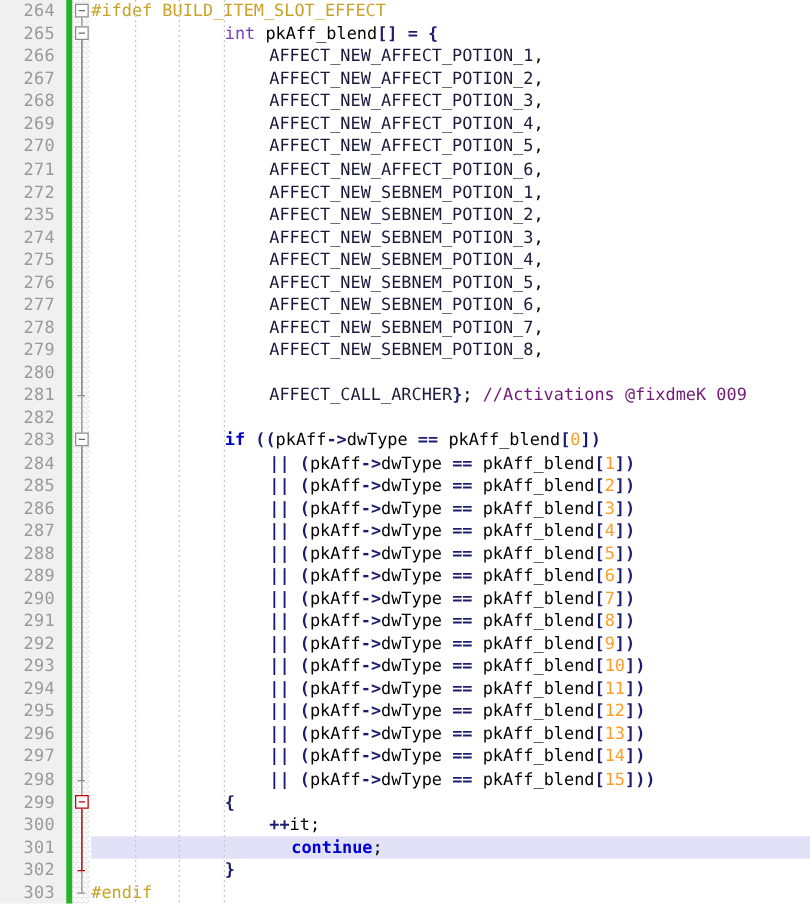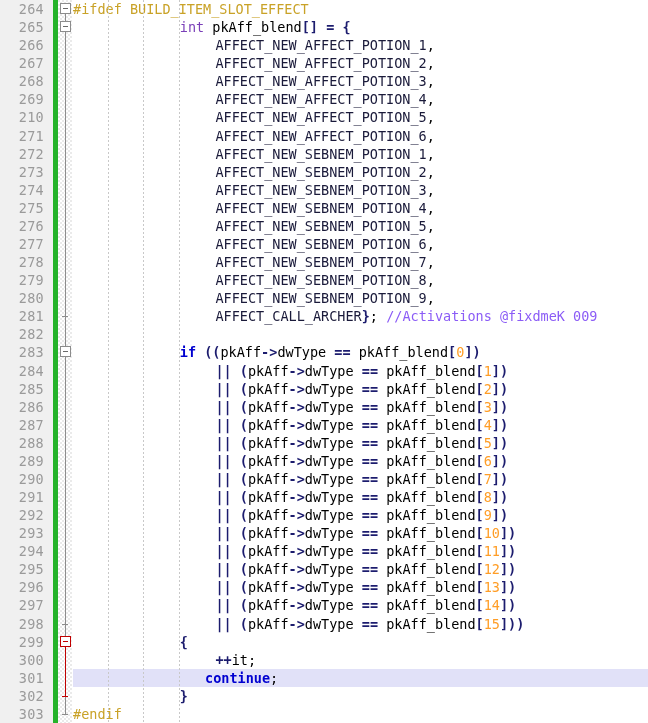--- a/index.html
+++ b/index.html
@@ -58,21 +58,21 @@
   }
 
   
   .kw       {color:#7a3fb8;}            
   .kw-b     {color:#0000d0;font-weight:bold;} 
   .pp       {color:#c9a227;}            
   .id       {color:#000000;}
   .const    {color:#1a1a3a;}
   .op       {color:#1c1c6e;font-weight:bold;}
   .num      {color:#ff9d26;}
-  .cmt      {color:#8b5cf6;text-align:center;}
+  .cmt      {color:#701a75;text-align:center;}
   .plain    {color:#000000;}
 
   
   .foldbox{
     position:absolute;left:60px;width:11px;height:11px;
     border:1px solid #8c8c8c;background:#ffffff;box-sizing:border-box;
   }
   .foldbox.red{border-color:#c00000;}
   .foldbox:after{
     content:"";position:absolute;left:2px;top:4px;width:5px;height:1px;
@@ -117,49 +117,49 @@
       <div class="foldend red" style="top: 695.85px;"></div>
       <div class="foldbox red" style="top: 635.625px;"></div>
     </div>
   <div id="code-rows">
       <div class="row" style="top: 0px;"><div class="lineno">264</div><div class="code" style="left: 73px;"><span class="pp">#ifdef BUILD_ITEM_SLOT_EFFECT</span></div></div>
       <div class="row" style="top: 18.075px;"><div class="lineno">265</div><div class="code" style="left: 179.8px;"><span class="kw">int</span><span class="plain"> </span><span class="id">pkAff_blend</span><span class="op">[]</span><span class="plain"> </span><span class="op">=</span><span class="plain"> </span><span class="op">{</span></div></div>
       <div class="row" style="top: 36.15px; padding-left: 13px;"><div class="lineno">266</div><div class="code" style="left: 215.4px;"><span class="const">AFFECT_NEW_AFFECT_POTION_1</span><span class="plain">,</span></div></div>
       <div class="row" style="top: 54.225px;"><div class="lineno">267</div><div class="code" style="left: 215.4px;"><span class="const">AFFECT_NEW_AFFECT_POTION_2</span><span class="plain">,</span></div></div>
       <div class="row" style="top: 72.3px; padding-left: 12px;"><div class="lineno">268</div><div class="code" style="left: 215.4px; text-align: center;"><span class="const">AFFECT_NEW_AFFECT_POTION_3</span><span class="plain">,</span></div></div>
       <div class="row" style="top: 90.375px;"><div class="lineno">269</div><div class="code" style="left: 215.4px;"><span class="const">AFFECT_NEW_AFFECT_POTION_4</span><span class="plain">,</span></div></div>
-      <div class="row" style="top: 108.45px;"><div class="lineno">210</div><div class="code" style="left: 215.4px;"><span class="const">AFFECT_NEW_AFFECT_POTION_5</span><span class="plain">,</span></div></div>
+      <div class="row" style="top: 108.45px;"><div class="lineno">270</div><div class="code" style="left: 215.4px;"><span class="const">AFFECT_NEW_AFFECT_POTION_5</span><span class="plain">,</span></div></div>
       <div class="row" style="top: 126.525px;"><div class="lineno">271</div><div class="code" style="left: 215.4px;"><span class="const">AFFECT_NEW_AFFECT_POTION_6</span><span class="plain">,</span></div></div>
       <div class="row" style="top: 144.6px;"><div class="lineno">272</div><div class="code" style="left: 215.4px;"><span class="const">AFFECT_NEW_SEBNEM_POTION_1</span><span class="plain">,</span></div></div>
-      <div class="row" style="top: 162.675px;"><div class="lineno">273</div><div class="code" style="left: 215.4px;"><span class="const">AFFECT_NEW_SEBNEM_POTION_2</span><span class="plain">,</span></div></div>
+      <div class="row" style="top: 162.675px;"><div class="lineno">235</div><div class="code" style="left: 215.4px;"><span class="const">AFFECT_NEW_SEBNEM_POTION_2</span><span class="plain">,</span></div></div>
       <div class="row" style="top: 180.75px;"><div class="lineno">274</div><div class="code" style="left: 215.4px;"><span class="const">AFFECT_NEW_SEBNEM_POTION_3</span><span class="plain">,</span></div></div>
       <div class="row" style="top: 198.825px;"><div class="lineno">275</div><div class="code" style="left: 215.4px;"><span class="const">AFFECT_NEW_SEBNEM_POTION_4</span><span class="plain">,</span></div></div>
       <div class="row" style="top: 216.9px;"><div class="lineno">276</div><div class="code" style="left: 215.4px;"><span class="const">AFFECT_NEW_SEBNEM_POTION_5</span><span class="plain">,</span></div></div>
       <div class="row" style="top: 234.975px;"><div class="lineno">277</div><div class="code" style="left: 215.4px;"><span class="const">AFFECT_NEW_SEBNEM_POTION_6</span><span class="plain">,</span></div></div>
       <div class="row" style="top: 253.05px; padding-left: 44px;"><div class="lineno">278</div><div class="code" style="left: 215.4px;"><span class="const">AFFECT_NEW_SEBNEM_POTION_7</span><span class="plain">,</span></div></div>
       <div class="row" style="top: 271.125px;"><div class="lineno">279</div><div class="code" style="left: 215.4px;"><span class="const">AFFECT_NEW_SEBNEM_POTION_8</span><span class="plain">,</span></div></div>
-      <div class="row" style="top: 289.2px;"><div class="lineno">280</div><div class="code" style="left: 215.4px;"><span class="const">AFFECT_NEW_SEBNEM_POTION_9</span><span class="plain">,</span></div></div>
+      <div class="row" style="top: 289.2px;"><div class="lineno">280</div></div>
       <div class="row" style="top: 307.275px;"><div class="lineno">281</div><div class="code" style="left: 215.4px;"><span class="const">AFFECT_CALL_ARCHER</span><span class="op">}</span><span class="plain">;</span><span class="plain"> </span><span class="cmt">//Activations @fixdmeK 009</span></div></div>
       <div class="row" style="top: 325.35px;"><div class="lineno">282</div><div class="code" style="left: 73px;"></div></div>
       <div class="row" style="top: 343.425px;"><div class="lineno">283</div><div class="code" style="left: 179.8px;"><span class="kw-b">if</span><span class="plain"> </span><span class="op">((</span><span class="id">pkAff</span><span class="op">-&gt;</span><span class="id">dwType</span><span class="plain"> </span><span class="op">==</span><span class="plain"> </span><span class="id">pkAff_blend</span><span class="op">[</span><span class="num">0</span><span class="op">])</span></div></div>
       <div class="row" style="top: 361.5px;"><div class="lineno">284</div><div class="code" style="left: 215.4px;"><span class="op">||</span><span class="plain"> </span><span class="op">(</span><span class="id">pkAff</span><span class="op">-&gt;</span><span class="id">dwType</span><span class="plain"> </span><span class="op">==</span><span class="plain"> </span><span class="id">pkAff_blend</span><span class="op">[</span><span class="num">1</span><span class="op">])</span></div></div>
       <div class="row" style="top: 379.575px;"><div class="lineno">285</div><div class="code" style="left: 215.4px;"><span class="op">||</span><span class="plain"> </span><span class="op">(</span><span class="id">pkAff</span><span class="op">-&gt;</span><span class="id">dwType</span><span class="plain"> </span><span class="op">==</span><span class="plain"> </span><span class="id">pkAff_blend</span><span class="op">[</span><span class="num">2</span><span class="op">])</span></div></div>
       <div class="row" style="top: 397.65px;"><div class="lineno">286</div><div class="code" style="left: 215.4px;"><span class="op">||</span><span class="plain"> </span><span class="op">(</span><span class="id">pkAff</span><span class="op">-&gt;</span><span class="id">dwType</span><span class="plain"> </span><span class="op">==</span><span class="plain"> </span><span class="id">pkAff_blend</span><span class="op">[</span><span class="num">3</span><span class="op">])</span></div></div>
       <div class="row" style="top: 415.725px;"><div class="lineno">287</div><div class="code" style="left: 215.4px;"><span class="op">||</span><span class="plain"> </span><span class="op">(</span><span class="id">pkAff</span><span class="op">-&gt;</span><span class="id">dwType</span><span class="plain"> </span><span class="op">==</span><span class="plain"> </span><span class="id">pkAff_blend</span><span class="op">[</span><span class="num">4</span><span class="op">])</span></div></div>
       <div class="row" style="top: 433.8px;"><div class="lineno">288</div><div class="code" style="left: 215.4px;"><span class="op">||</span><span class="plain"> </span><span class="op">(</span><span class="id">pkAff</span><span class="op">-&gt;</span><span class="id">dwType</span><span class="plain"> </span><span class="op">==</span><span class="plain"> </span><span class="id">pkAff_blend</span><span class="op">[</span><span class="num">5</span><span class="op">])</span></div></div>
       <div class="row" style="top: 451.875px;"><div class="lineno">289</div><div class="code" style="left: 215.4px;"><span class="op">||</span><span class="plain"> </span><span class="op">(</span><span class="id">pkAff</span><span class="op">-&gt;</span><span class="id">dwType</span><span class="plain"> </span><span class="op">==</span><span class="plain"> </span><span class="id">pkAff_blend</span><span class="op">[</span><span class="num">6</span><span class="op">])</span></div></div>
       <div class="row" style="top: 469.95px;"><div class="lineno">290</div><div class="code" style="left: 215.4px;"><span class="op">||</span><span class="plain"> </span><span class="op">(</span><span class="id">pkAff</span><span class="op">-&gt;</span><span class="id">dwType</span><span class="plain"> </span><span class="op">==</span><span class="plain"> </span><span class="id">pkAff_blend</span><span class="op">[</span><span class="num">7</span><span class="op">])</span></div></div>
       <div class="row" style="top: 488.025px;"><div class="lineno">291</div><div class="code" style="left: 215.4px;"><span class="op">||</span><span class="plain"> </span><span class="op">(</span><span class="id">pkAff</span><span class="op">-&gt;</span><span class="id">dwType</span><span class="plain"> </span><span class="op">==</span><span class="plain"> </span><span class="id">pkAff_blend</span><span class="op">[</span><span class="num">8</span><span class="op">])</span></div></div>
       <div class="row" style="top: 506.1px;"><div class="lineno">292</div><div class="code" style="left: 215.4px;"><span class="op">||</span><span class="plain"> </span><span class="op">(</span><span class="id">pkAff</span><span class="op">-&gt;</span><span class="id">dwType</span><span class="plain"> </span><span class="op">==</span><span class="plain"> </span><span class="id">pkAff_blend</span><span class="op">[</span><span class="num">9</span><span class="op">])</span></div></div>
       <div class="row" style="top: 524.175px;"><div class="lineno">293</div><div class="code" style="left: 215.4px;"><span class="op">||</span><span class="plain"> </span><span class="op">(</span><span class="id">pkAff</span><span class="op">-&gt;</span><span class="id">dwType</span><span class="plain"> </span><span class="op">==</span><span class="plain"> </span><span class="id">pkAff_blend</span><span class="op">[</span><span class="num">10</span><span class="op">])</span></div></div>
       <div class="row" style="top: 542.25px;"><div class="lineno">294</div><div class="code" style="left: 215.4px;"><span class="op">||</span><span class="plain"> </span><span class="op">(</span><span class="id">pkAff</span><span class="op">-&gt;</span><span class="id">dwType</span><span class="plain"> </span><span class="op">==</span><span class="plain"> </span><span class="id">pkAff_blend</span><span class="op">[</span><span class="num">11</span><span class="op">])</span></div></div>
       <div class="row" style="top: 560.325px;"><div class="lineno">295</div><div class="code" style="left: 215.4px;"><span class="op">||</span><span class="plain"> </span><span class="op">(</span><span class="id">pkAff</span><span class="op">-&gt;</span><span class="id">dwType</span><span class="plain"> </span><span class="op">==</span><span class="plain"> </span><span class="id">pkAff_blend</span><span class="op">[</span><span class="num">12</span><span class="op">])</span></div></div>
       <div class="row" style="top: 578.4px;"><div class="lineno">296</div><div class="code" style="left: 215.4px;"><span class="op">||</span><span class="plain"> </span><span class="op">(</span><span class="id">pkAff</span><span class="op">-&gt;</span><span class="id">dwType</span><span class="plain"> </span><span class="op">==</span><span class="plain"> </span><span class="id">pkAff_blend</span><span class="op">[</span><span class="num">13</span><span class="op">])</span></div></div>
       <div class="row" style="top: 596.475px;"><div class="lineno">297</div><div class="code" style="left: 215.4px;"><span class="op">||</span><span class="plain"> </span><span class="op">(</span><span class="id">pkAff</span><span class="op">-&gt;</span><span class="id">dwType</span><span class="plain"> </span><span class="op">==</span><span class="plain"> </span><span class="id">pkAff_blend</span><span class="op">[</span><span class="num">14</span><span class="op">])</span></div></div>
       <div class="row" style="top: 614.55px;"><div class="lineno">298</div><div class="code" style="left: 215.4px;"><span class="op">||</span><span class="plain"> </span><span class="op">(</span><span class="id">pkAff</span><span class="op">-&gt;</span><span class="id">dwType</span><span class="plain"> </span><span class="op">==</span><span class="plain"> </span><span class="id">pkAff_blend</span><span class="op">[</span><span class="num">15</span><span class="op">]))</span></div></div>
       <div class="row" style="top: 632.625px;"><div class="lineno">299</div><div class="code" style="left: 179.8px;"><span class="op">{</span></div></div>
       <div class="row" style="top: 650.7px;"><div class="lineno">300</div><div class="code" style="left: 215.4px;"><span class="op">++</span><span class="id">it</span><span class="plain">;</span></div></div>
-      <div class="row cur" style="top: 668.775px;"><div class="code-hl"></div><div class="lineno">301</div><div class="code" style="left: 205px;"><span class="kw-b">continue</span><span class="plain">;</span></div></div>
+      <div class="row cur" style="top: 668.775px;"><div class="code-hl"></div><div class="lineno">301</div><div class="code" style="left: 233px;"><span class="kw-b">continue</span><span class="plain">;</span></div></div>
       <div class="row" style="top: 686.85px;"><div class="lineno">302</div><div class="code" style="left: 179.8px;"><span class="op">}</span></div></div>
       <div class="row" style="top: 704.925px;"><div class="lineno">303</div><div class="code" style="left: 73px;"><span class="pp">#endif</span></div></div>
     </div>
 
 </div>
 
 </body></html>

